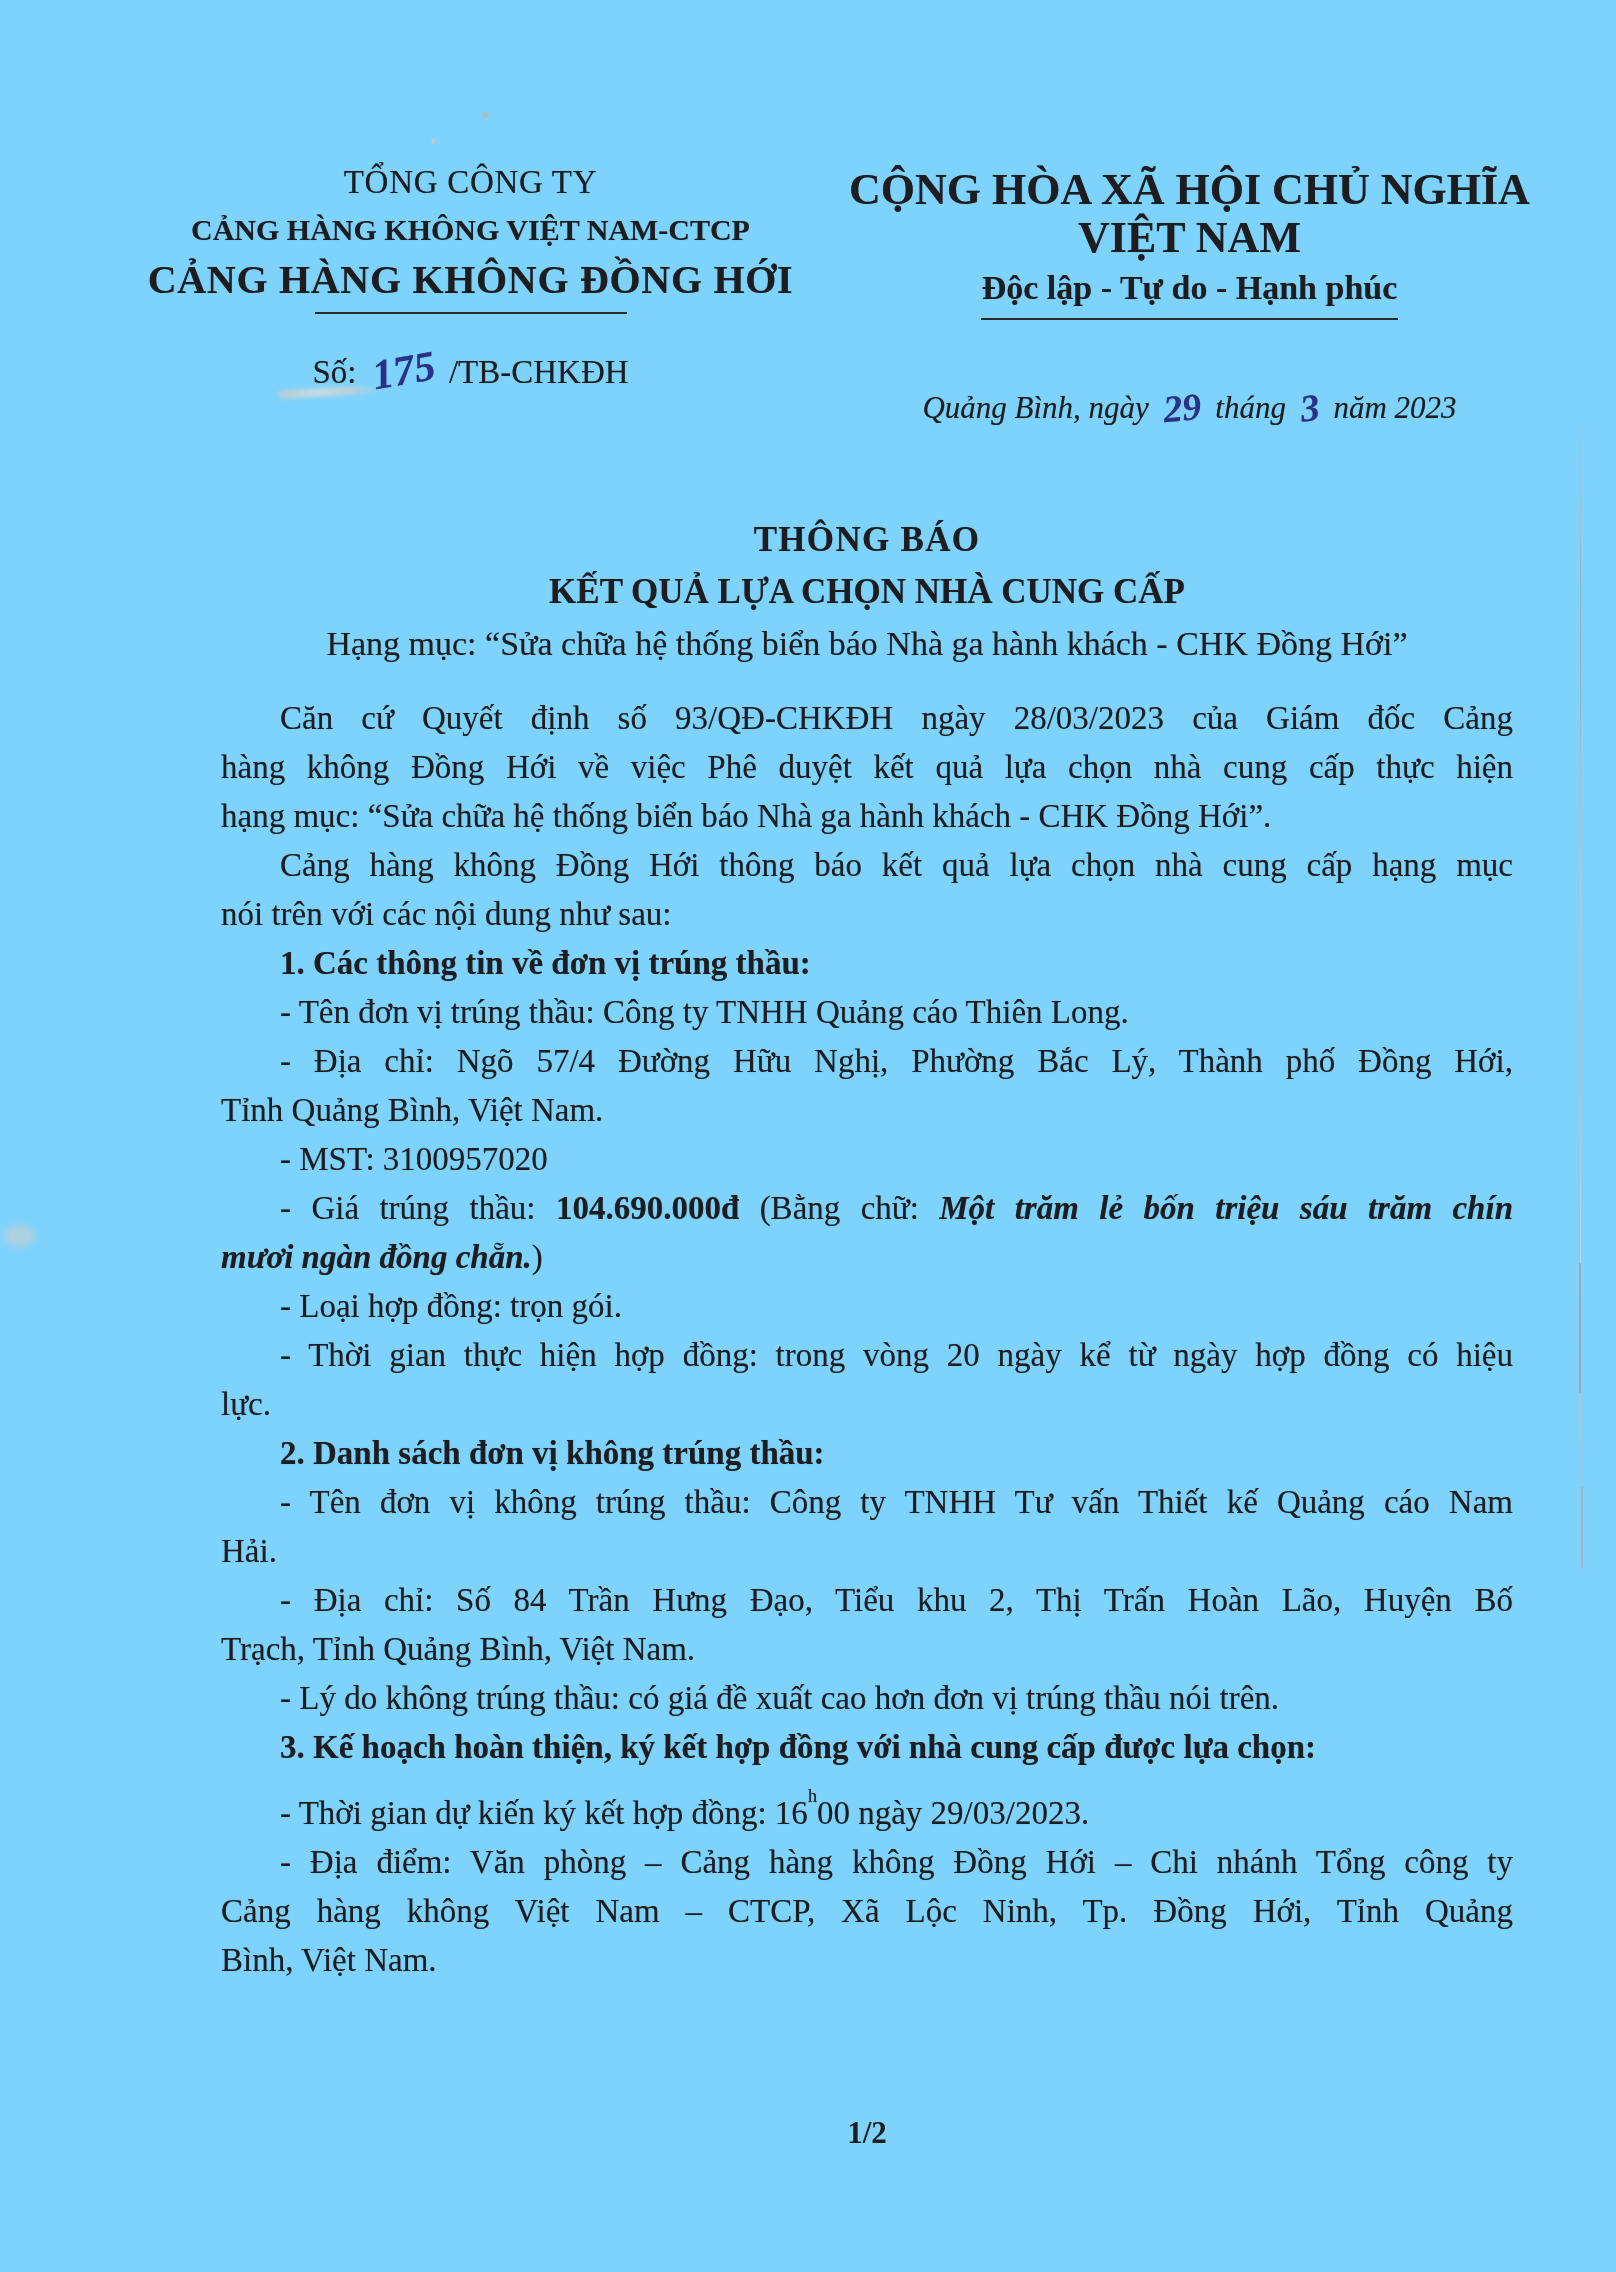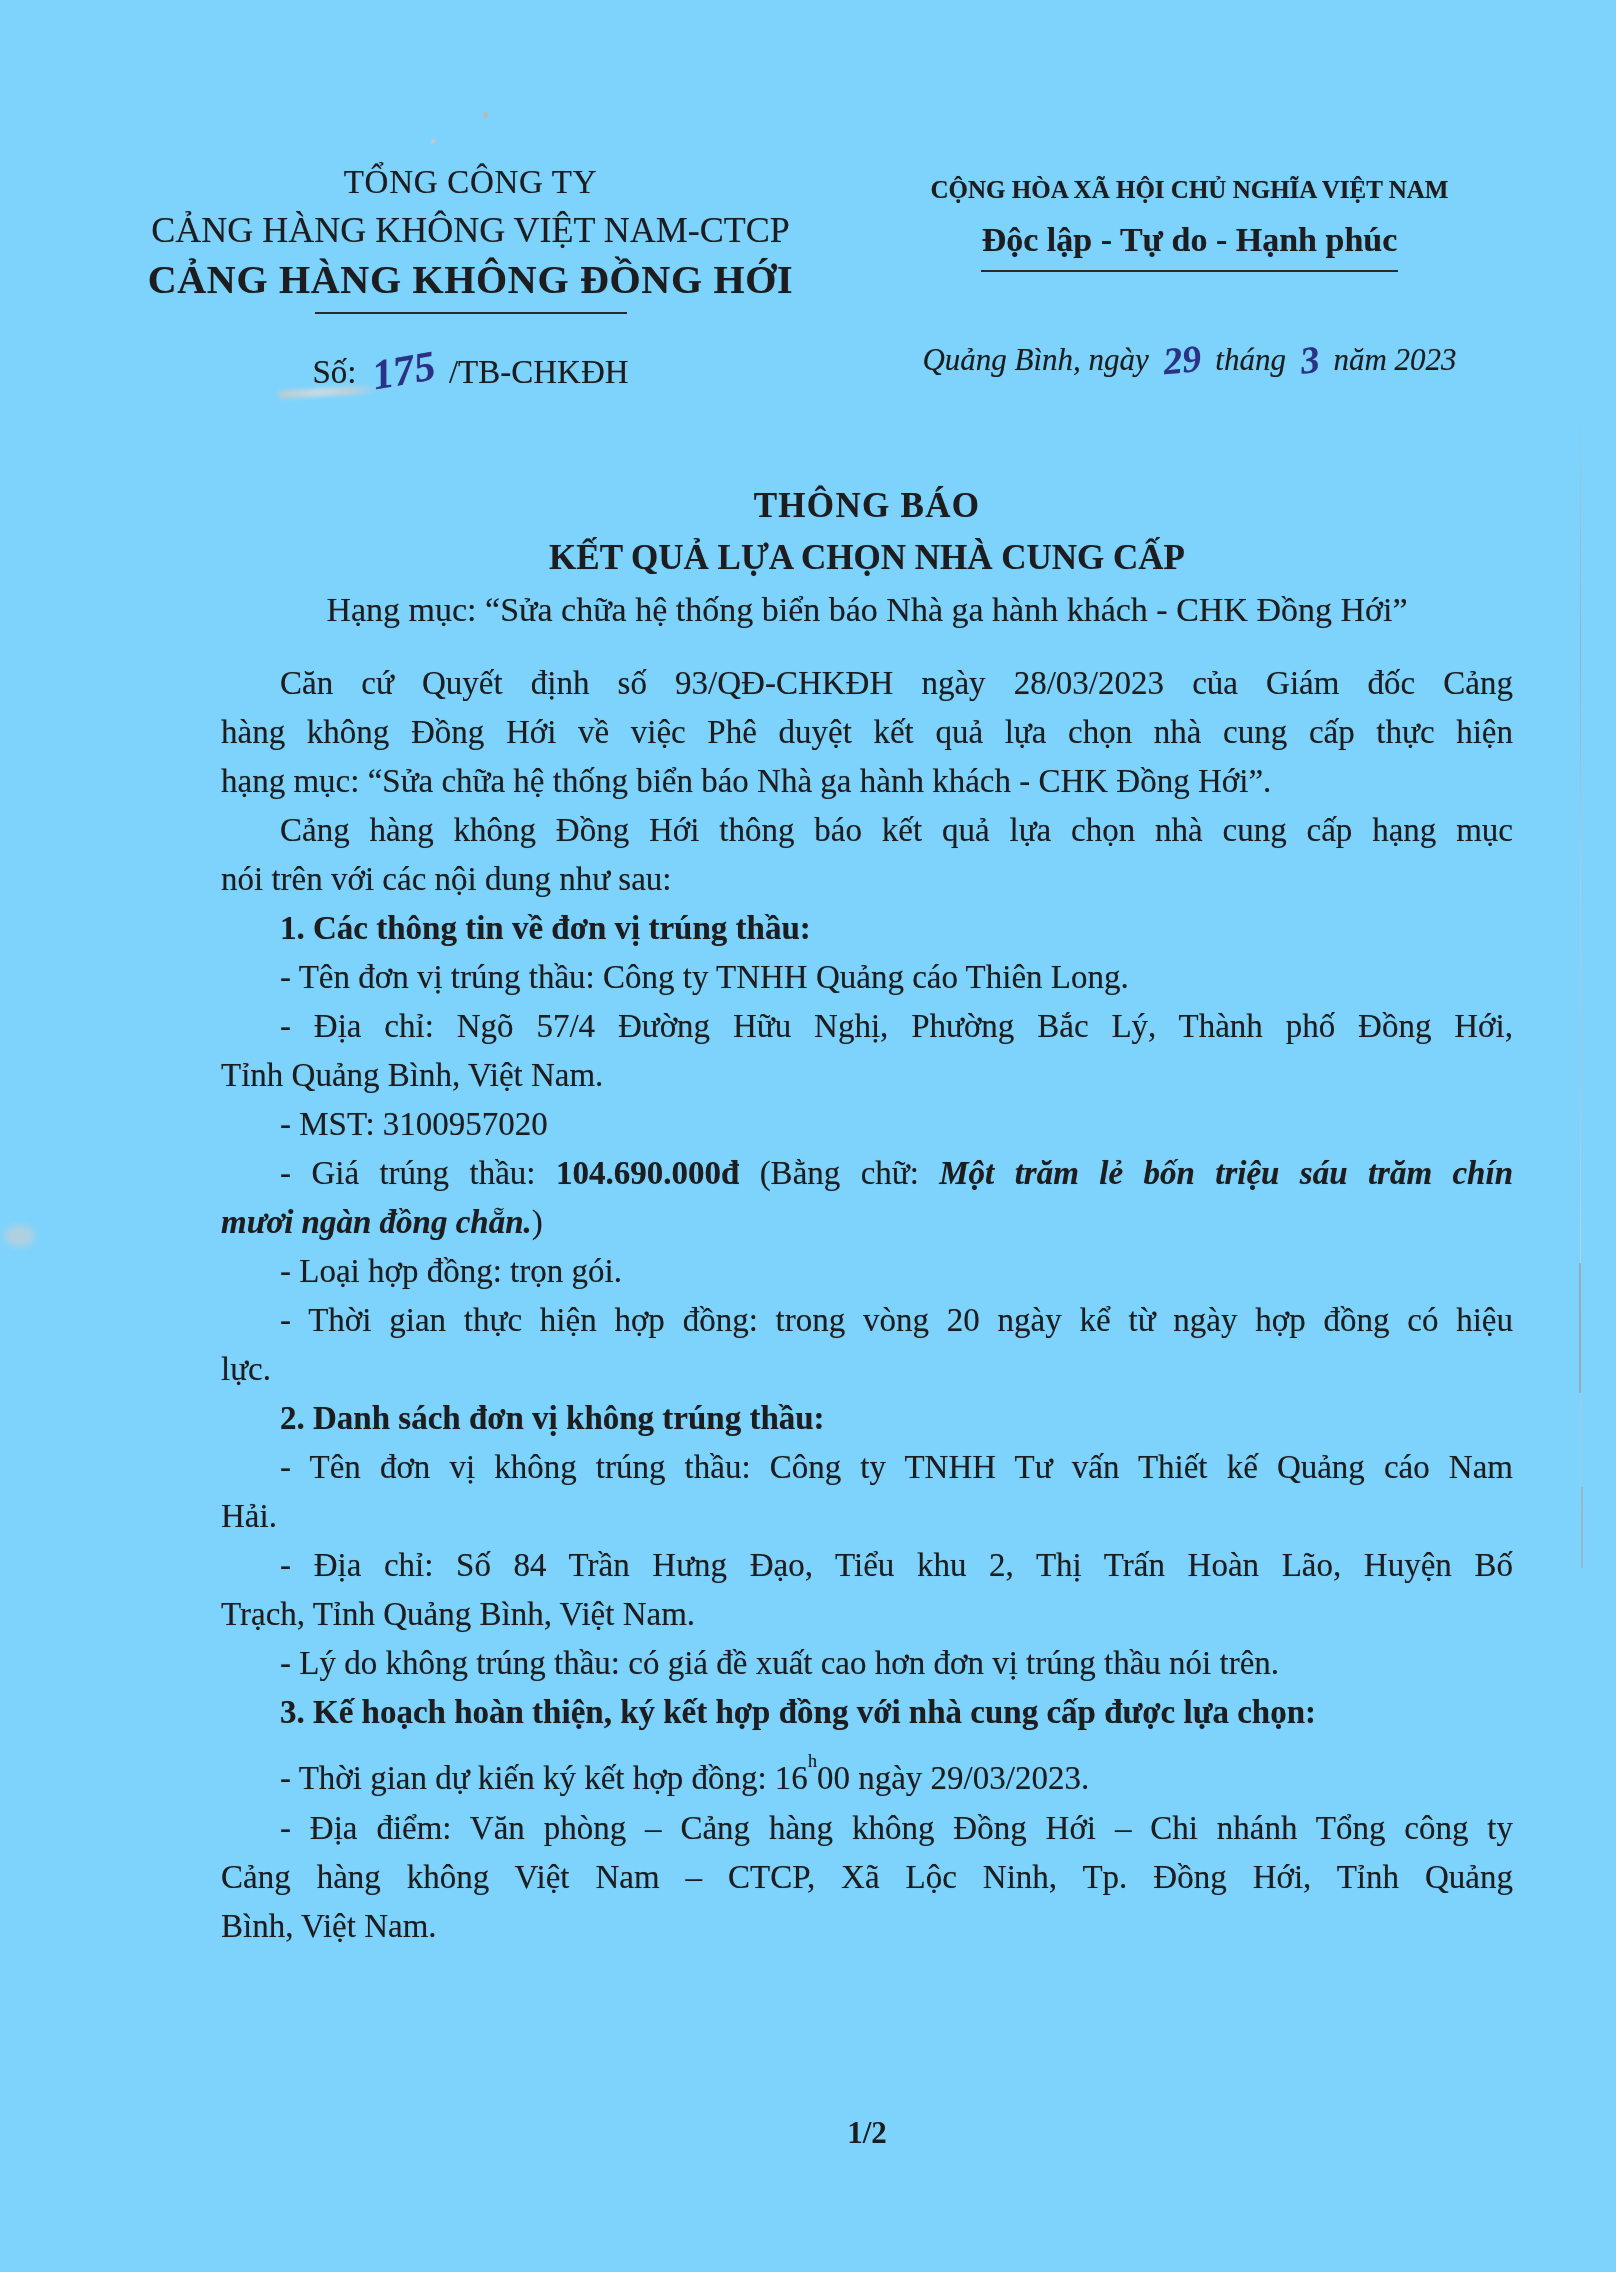--- a/index.html
+++ b/index.html
@@ -15,23 +15,23 @@
   .content {
     position: relative;
     padding: 159px 68px 0 140px;
     text-shadow: 0 0 0.7px rgba(30,30,30,.45);
   }
   
   .header-row { display:flex; align-items:flex-start; }
   .hcol-left  { width:661px; text-align:center; }
   .hcol-right { width:719px; margin-left:auto; text-align:center; padding-top:6.5px; }
   .hl1 { font-size:33px; line-height:47px; letter-spacing:0.7px; }
-  .hl2 { font-size:36px; line-height:48px; }
+  .hl2 { font-size:30px; line-height:48px;font-weight:bold; }
   .hl3 { font-size:40px; line-height:51px; font-weight:bold; letter-spacing:0.7px; }
-  .hr1 { font-size:25px; line-height:48px; font-weight:bold; }
+  .hr1 { font-size:44px; line-height:48px; font-weight:bold; }
   .hr2 { font-size:34px; line-height:51px; font-weight:bold; }
   .underline { height:2.6px; background:#2a2a2a; }
   .u-left  { width:312px; margin:6.5px auto 0; }
   .u-right { width:417px; margin:5.2px auto 0; }
   .so-line { margin-top:31px; font-size:33px; line-height:49px; white-space:nowrap; }
   .date-line { margin-top:62px; font-size:31px; line-height:47px; font-style:italic; white-space:nowrap; }
   .hand { font-style:italic; font-weight:bold; display:inline-block; }
   .hand-so    { font-size:42px; transform:rotate(-10deg) translateY(1.3px); margin:0 5.2px 0 7.8px; }
   .hand-day   { font-size:38px; transform:rotate(-5deg)  translateY(2.6px); margin:0 6.5px; }
   .hand-month { font-size:38px; transform:rotate(-7deg)  translateY(2.6px); margin:0 6.5px; }

